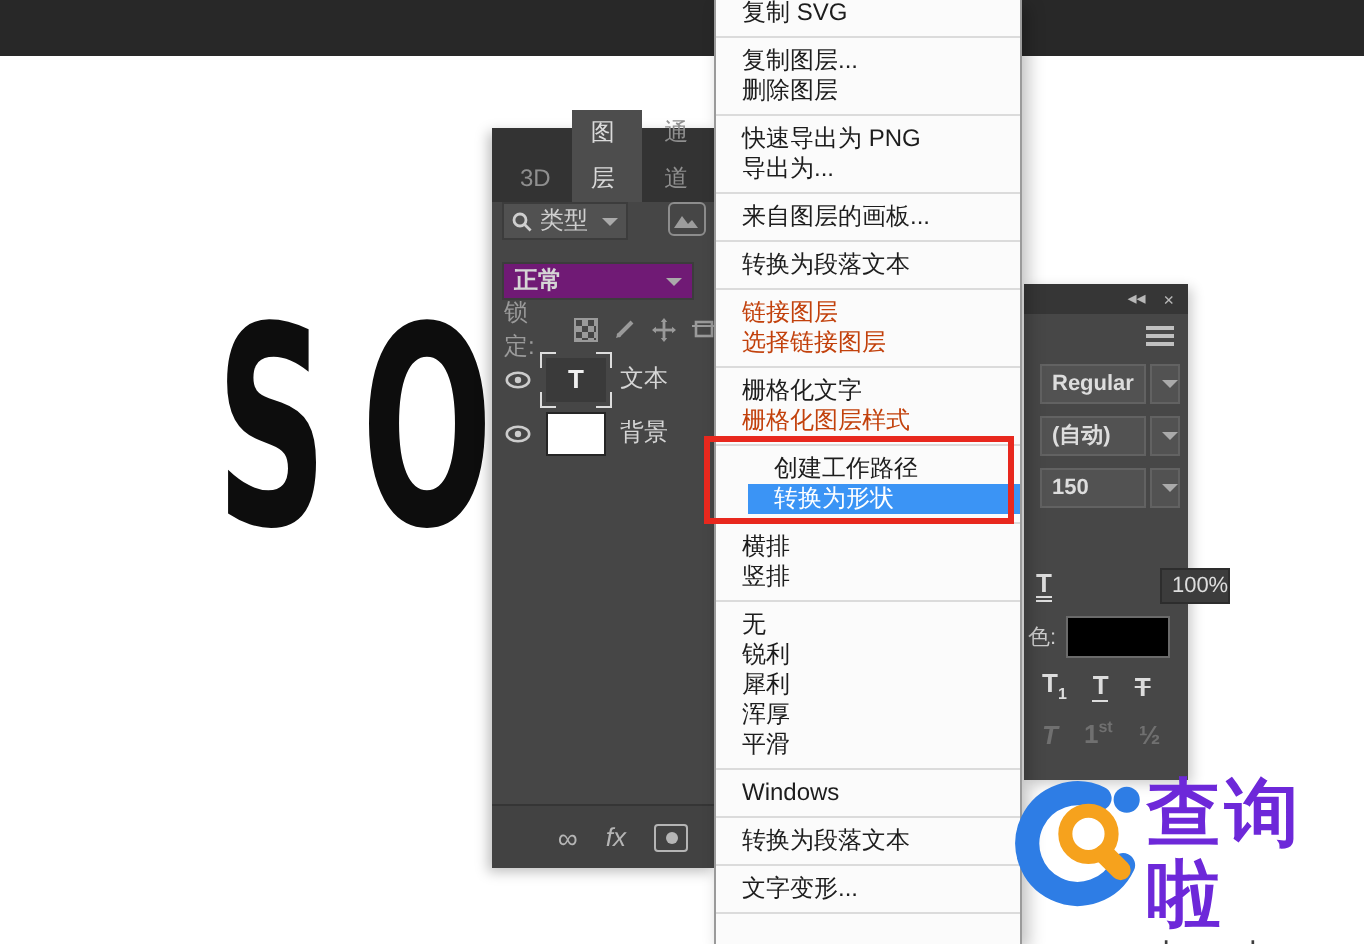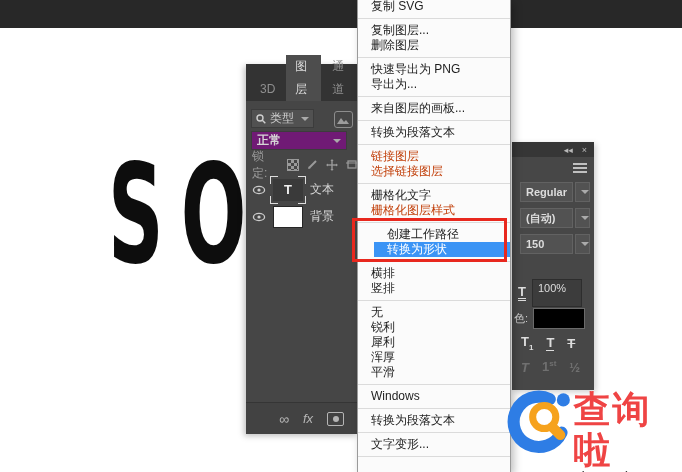--- a/index.html
+++ b/index.html
@@ -17,21 +17,21 @@
     color:#0d0d0d;letter-spacing:.22em;transform:scaleX(.56);transform-origin:0 0;
   }
   
   .layers-panel{
     position:absolute;left:246px;top:64px;width:112px;height:370px;background:#464646;
     z-index:2;display:flex;flex-direction:column;box-shadow:-2px 2px 6px rgba(0,0,0,.25);
   }
   .tabbar{height:37px;background:#333333;display:flex;align-items:flex-end;padding-left:5px;gap:2px;flex:0 0 auto;}
   .tab{padding:0 9px;line-height:23px;font-size:12px;color:#8f8f8f;}
   .tab.active{background:#4d4d4d;color:#dadada;}
-  .filter-row{height:27px;display:flex;align-items:flex-end;padding:0 5px;gap:20px;flex:0 0 auto;}
+  .filter-row{height:27px;display:flex;align-items:flex-start;padding:0 5px;gap:20px;flex:0 0 auto;}
   .kind-field{width:70px;height:19px;background:#515151;border:1px solid #3c3c3c;display:flex;align-items:center;gap:4px;padding:0 4px;color:#cfcfcf;font-size:12px;box-sizing:border-box;}
   .dd-caret{width:0;height:0;border-left:4px solid transparent;border-right:4px solid transparent;border-top:4px solid #aaaaaa;margin-left:auto;}
   .img-btn{margin-left:auto;width:20px;height:15px;border:1px solid #8d8d8d;border-radius:3px;display:flex;align-items:center;justify-content:center;}
   .blend-row{height:25px;display:flex;align-items:center;padding:0 5px;flex:0 0 auto;}
   .blend-field{width:96px;height:19px;background:#701a75;border:1px solid #3c3c3c;display:flex;align-items:center;padding:0 5px;color:#d5d5d5;font-size:12px;box-sizing:border-box;font-weight:bold;}
   .lock-row{height:23px;display:flex;align-items:center;gap:8px;padding-left:6px;color:#9a9a9a;font-size:12px;flex:0 0 auto;}
   .lock-row .ic{display:inline-flex;align-items:center;justify-content:center;}
   .checker{width:10px;height:10px;background:
     linear-gradient(45deg,#9a9a9a 25%,transparent 25%,transparent 75%,#9a9a9a 75%),
     linear-gradient(45deg,#9a9a9a 25%,transparent 25%,transparent 75%,#9a9a9a 75%);
@@ -58,21 +58,21 @@
   .cp-titlebar{height:15px;background:#363636;display:flex;justify-content:flex-end;align-items:center;gap:9px;padding:0 7px;color:#b8b8b8;font-size:9px;flex:0 0 auto;}
   .cp-menu-row{height:22px;display:flex;justify-content:flex-end;align-items:center;padding-right:7px;flex:0 0 auto;}
   .hamb{display:inline-block;width:14px;}
   .hamb i{display:block;height:2px;background:#c0c0c0;margin:2px 0;}
   .cp-field-row{height:20px;margin:3px 4px 3px 8px;display:flex;flex:0 0 auto;font-weight:bold;}
   .cp-field{flex:1;background:#525252;border:1px solid #626262;color:#dddddd;font-size:11px;line-height:18px;padding:0 5px;box-sizing:border-box;white-space:nowrap;overflow:hidden;}
   .cp-dd{width:15px;background:#525252;border:1px solid #626262;margin-left:2px;display:flex;align-items:center;justify-content:center;box-sizing:border-box;}
   .cp-gap{height:24px;flex:0 0 auto;}
   .cp-scale-row{display:flex;align-items:center;gap:6px;padding-left:6px;height:24px;flex:0 0 auto;color:#dddddd;}
   .tscale{font-size:13px;font-weight:bold;border-bottom:3px double #dddddd;line-height:13px;}
-  .cp-inset{width:50px;height:28px;background:#3c3c3c;border:1px solid #2d2d2d;color:#dddddd;font-size:11px;line-height:17px;padding-left:5px;box-sizing:border-box;}
+  .cp-inset{width:50px;height:18px;background:#3c3c3c;border:1px solid #2d2d2d;color:#dddddd;font-size:11px;line-height:17px;padding-left:5px;box-sizing:border-box;margin-left:48px;}
   .cp-color-row{display:flex;align-items:center;gap:5px;padding-left:2px;height:26px;flex:0 0 auto;color:#cccccc;font-size:11px;}
   .swatch{width:50px;height:19px;background:#000000;border:1px solid #6a6a6a;}
   .cp-style-row{display:flex;align-items:center;gap:13px;padding-left:9px;height:24px;flex:0 0 auto;color:#dddddd;font-size:13px;font-weight:bold;}
   .cp-style-row.disabled{color:#707070;}
   .t-under{border-bottom:1px solid currentColor;}
   .t-strike{text-decoration:line-through;}
   .t-italic{font-style:italic;}
   .cp-style-row sub,.cp-style-row sup{font-size:8px;}
   
   .menu{
@@ -84,21 +84,21 @@
   .mgroup.first{padding:0 0 5px 0;}
   .mgroup.first .mi{height:13px;line-height:13px;}
   .mi{height:15px;line-height:15px;font-size:12px;padding-left:13px;color:#1d1d1d;white-space:nowrap;}
   .mi.disabled{color:#c2410c;}
   .mi.hl{background:#3b94f5;color:#ffffff;}
   .red-wrap{position:relative;margin-left:16px;}
   .red-box{position:absolute;left:-22px;right:3px;top:-5px;bottom:-1px;border:3px solid #e8281e;z-index:6;pointer-events:none;}
   
   .logo{position:absolute;left:503px;top:382px;z-index:4;display:flex;align-items:flex-start;}
   .logo-text{margin-left:-2px;margin-top:8px;}
-  .logo-title{font-size:37px;font-weight:bold;color:#ef4444;letter-spacing:2px;line-height:1.1;font-family:Liberation Sans, sans-serif;}
+  .logo-title{font-size:37px;font-weight:bold;color:#6d28d9;letter-spacing:2px;line-height:1.1;font-family:Liberation Mono, monospace;}
   .logo-domain{font-size:15px;color:#3d3d3d;margin-top:-3px;letter-spacing:.5px;}
 </style>
 </head>
 <body>
 
 <div class="topbar"></div>
 
 <div class="canvas-text">SO</div>
 
 <div class="layers-panel">

